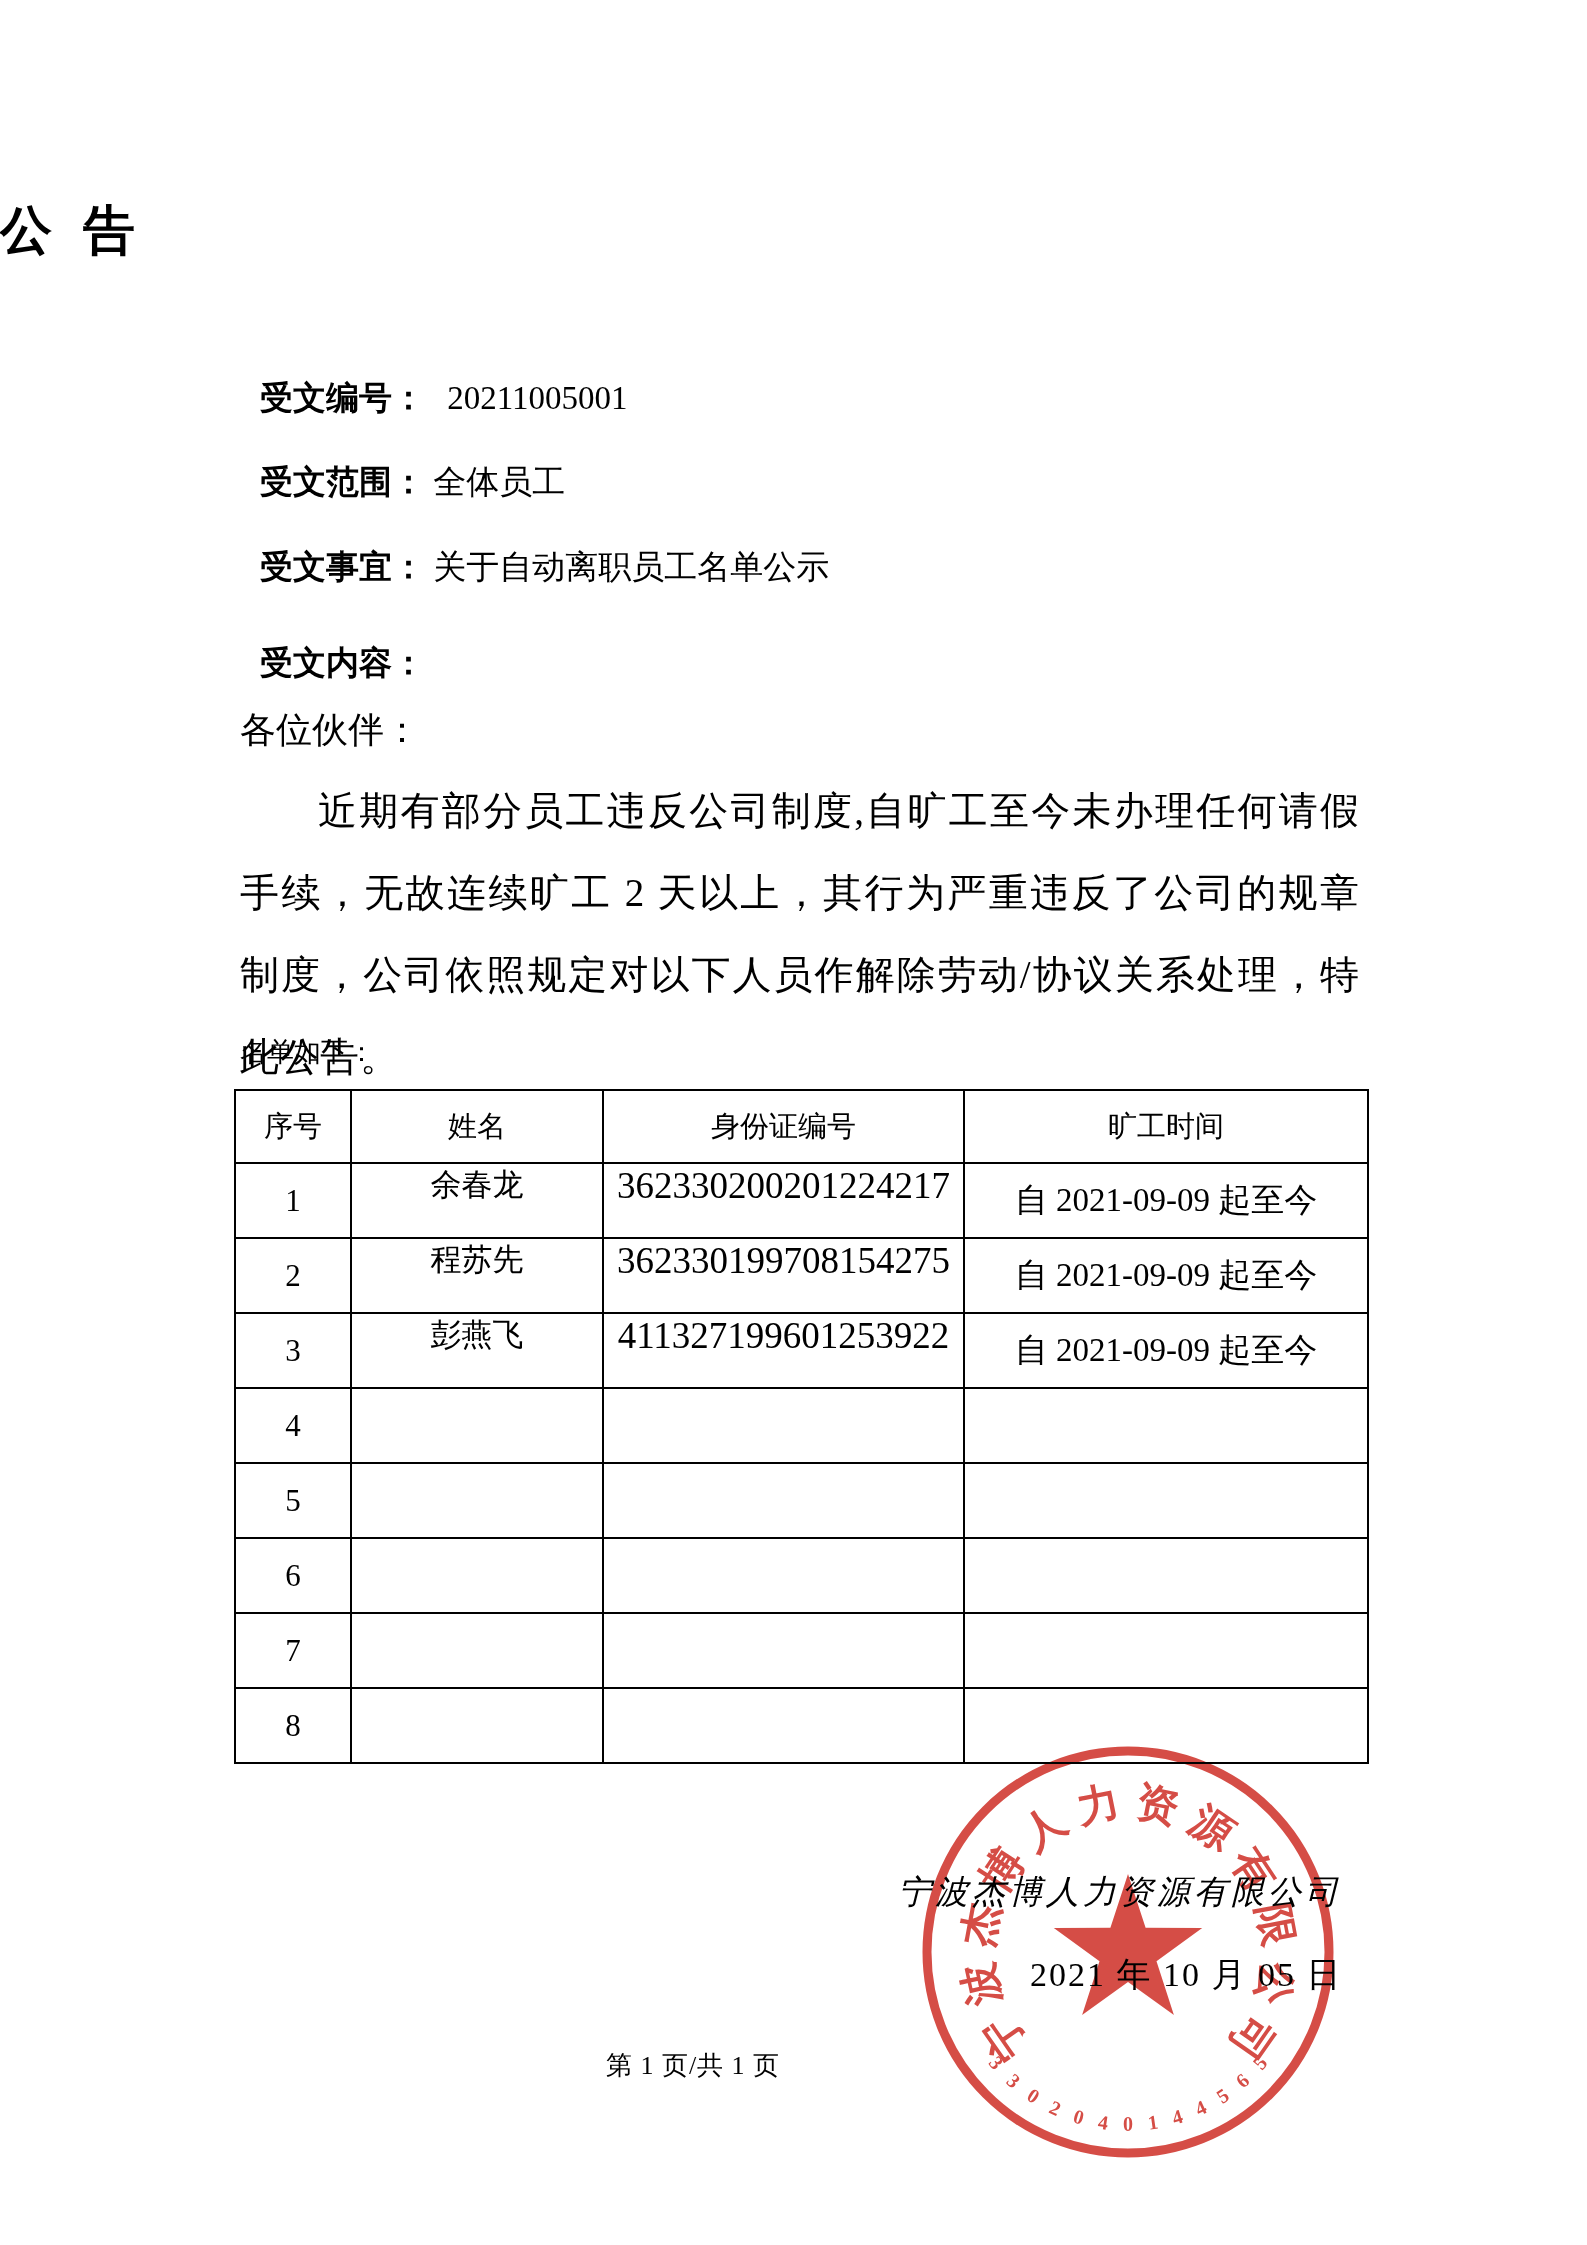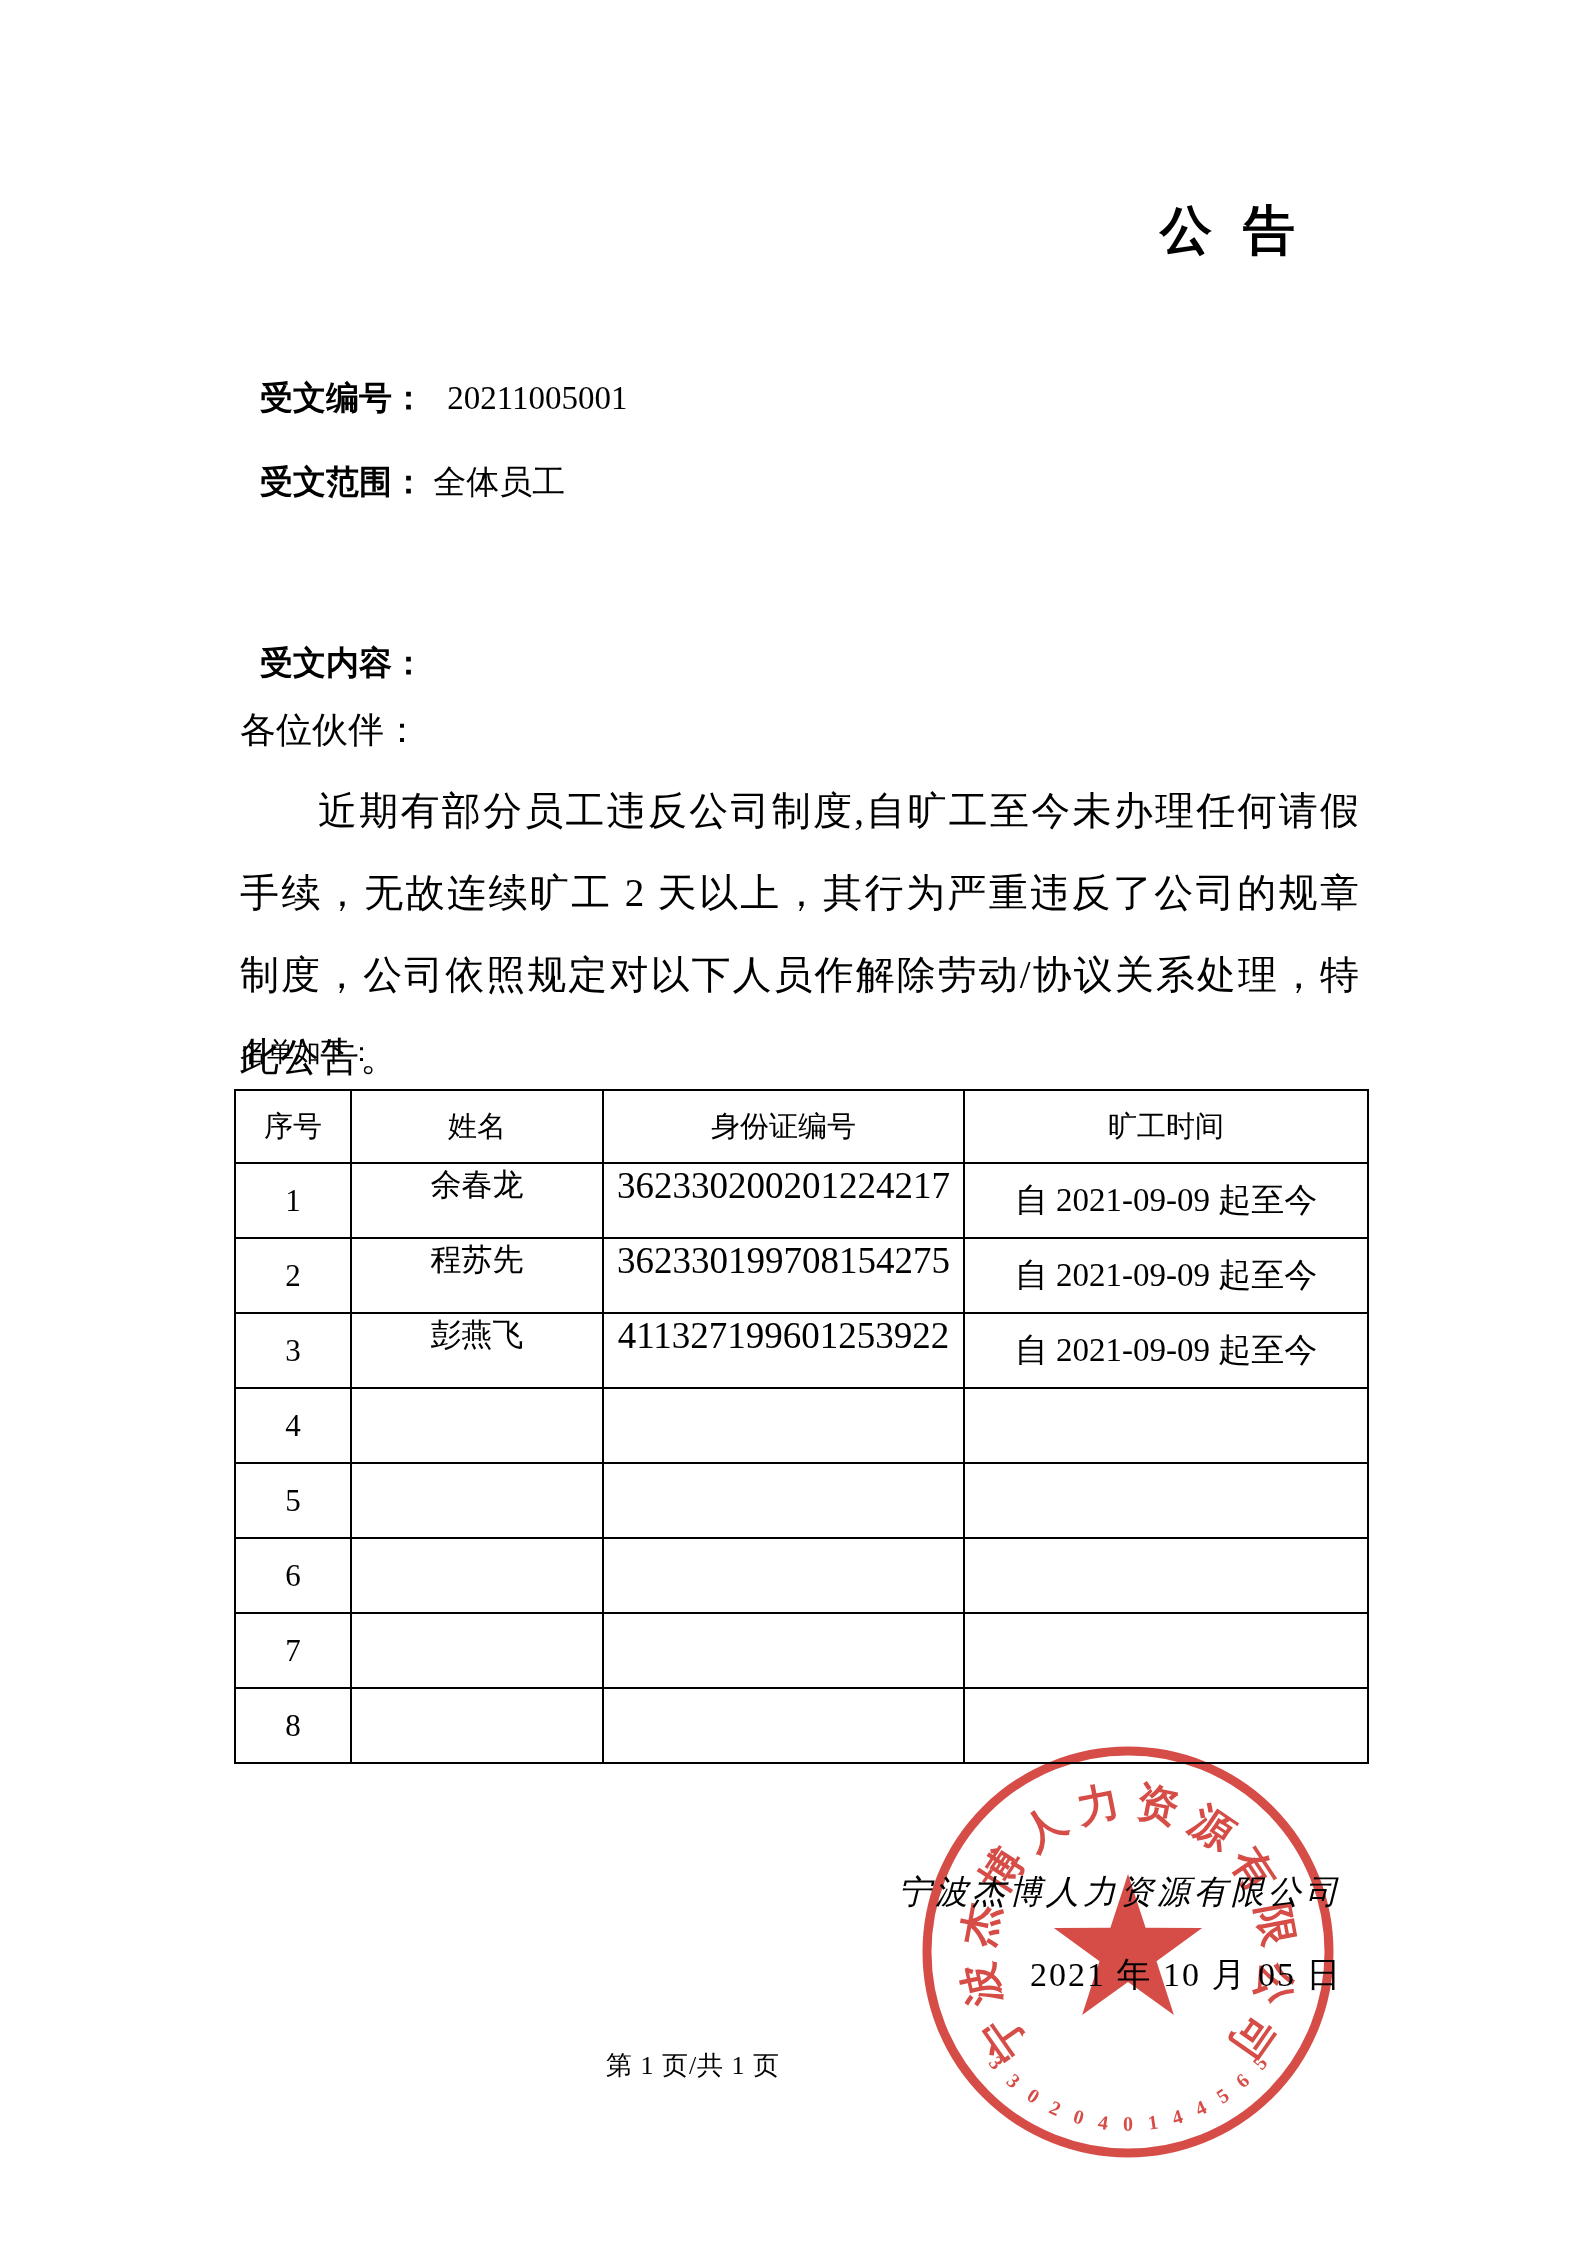--- a/index.html
+++ b/index.html
@@ -4,21 +4,21 @@
 <style>
   html,body{margin:0;padding:0;background:#ffffff;}
   body{
     width:1587px;height:2245px;position:relative;overflow:hidden;
     font-family:"Liberation Serif","DejaVu Serif",serif;color:#000;
   }
   .page{position:absolute;inset:0;background:#fff;}
 
   .doc-title{
     position:absolute;left:0;top:196px;width:1295px;
-    text-align:right;font-size:52px;font-weight:bold;
+    text-align:left;font-size:52px;font-weight:bold;
     word-spacing:18px;color:#000;
   }
 
   .meta-line{position:absolute;left:240px;font-size:33px;white-space:nowrap;margin-left:20px;}
   .meta-label{font-weight:bold;}
   .meta-value{font-weight:normal;}
   .meta-value.gap{margin-left:14px;}
 
   .salutation{position:absolute;left:240px;top:706px;font-size:36px;}
 
@@ -81,20 +81,24 @@
 
   <div class="doc-title">公 告</div>
 
   <div class="meta-line" style="top:376px">
     <span class="meta-label">受文编号：</span>
     <span class="meta-value gap">20211005001</span>
   </div>
   <div class="meta-line" style="top:460px">
     <span class="meta-label">受文范围：</span>
     <span class="meta-value">全体员工</span>
+  </div>
+  <div class="meta-line" style="top:545px">
+    <span class="meta-label">受文事宜：</span>
+    <span class="meta-value">关于自动离职员工名单公示</span>
   </div>
   <div class="meta-line" style="top:641px">
     <span class="meta-label">受文内容：</span>
   </div>
 
   <div class="salutation">各位伙伴：</div>
 
   <div class="body-paragraph">近期有部分员工违反公司制度,自旷工至今未办理任何请假手续，无故连续旷工 2 天以上，其行为严重违反了公司的规章制度，公司依照规定对以下人员作解除劳动/协议关系处理，特此公告。</div>
 
   <div class="list-label">名单如下：</div>

